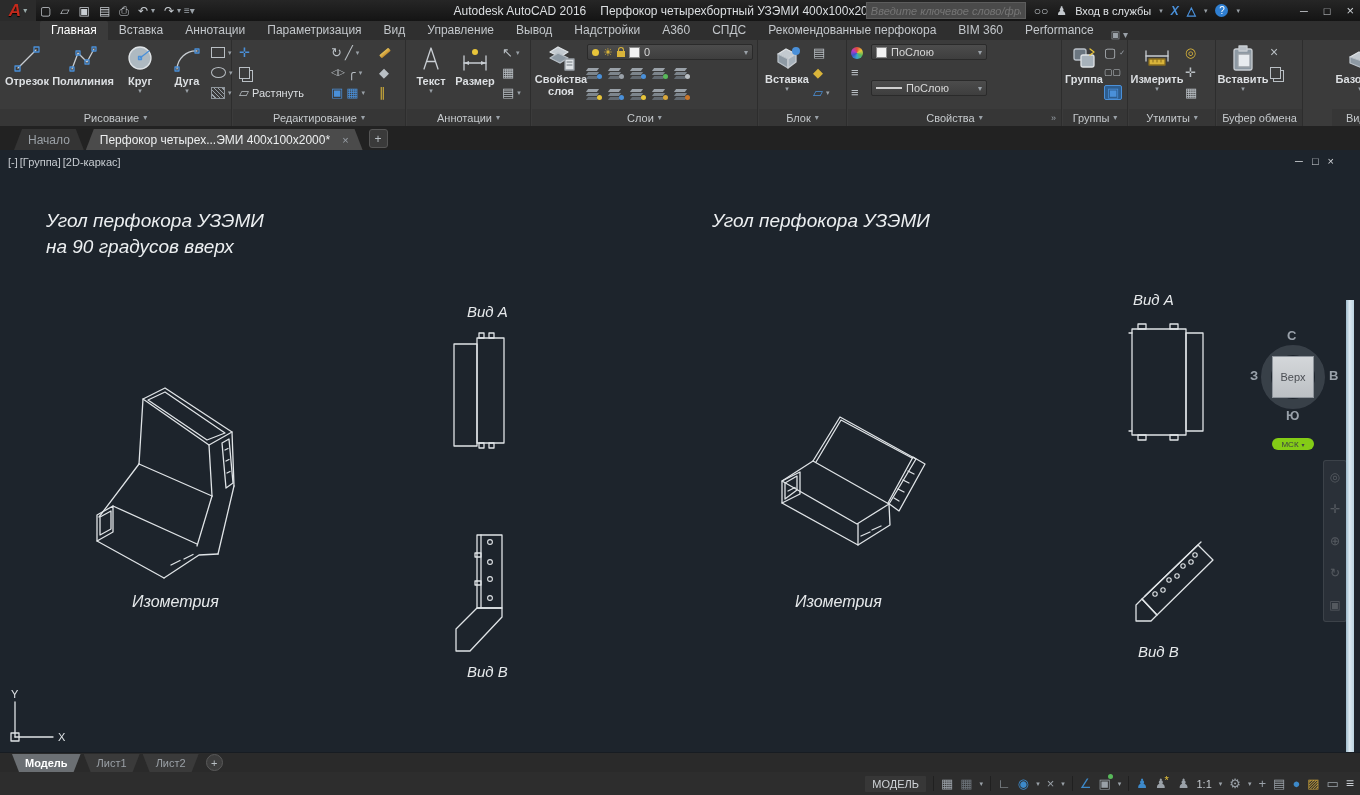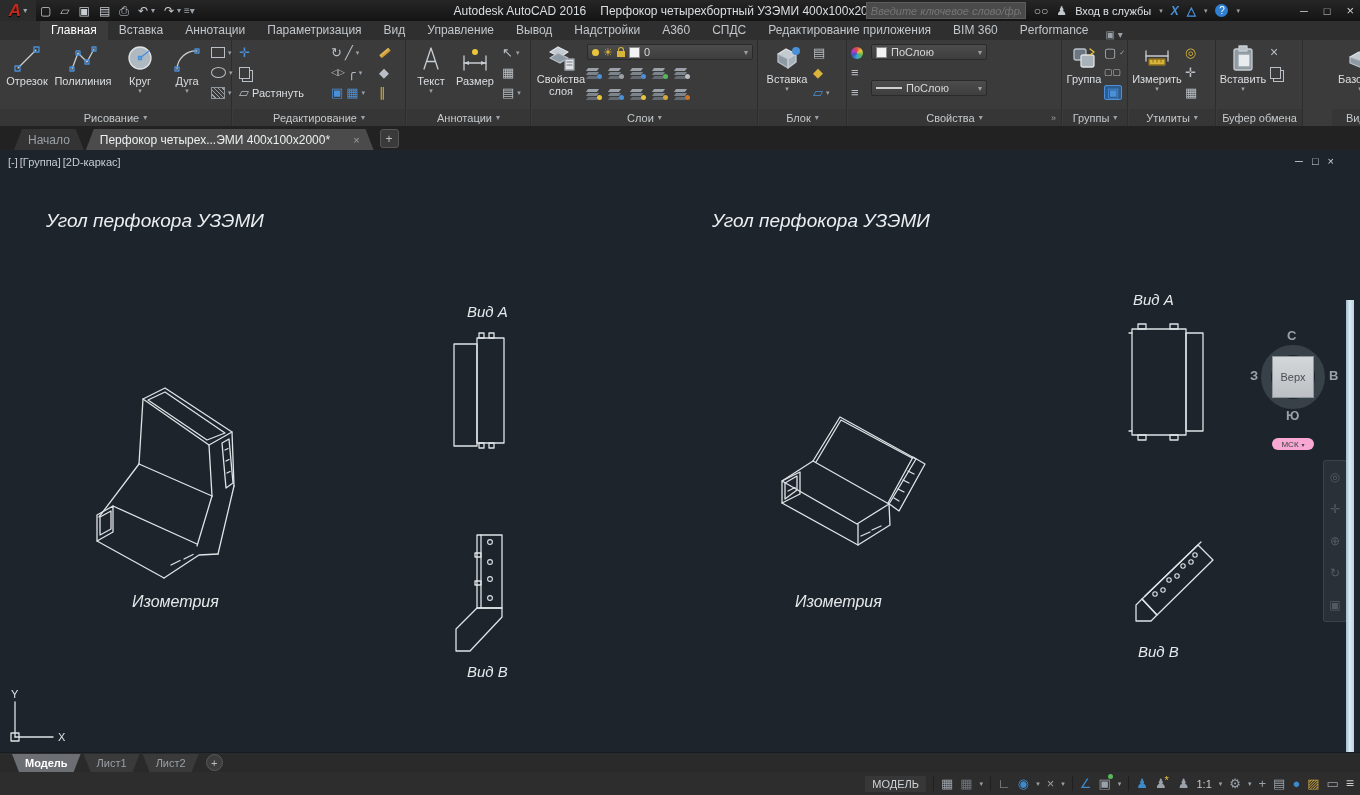--- a/index.html
+++ b/index.html
@@ -30,21 +30,21 @@
   .rtab.active{background:#3b3b3b;color:#fff;border-radius:2px 2px 0 0;}
   .rtab-extra{margin-left:6px;color:#9aa1a8;font-size:10px;}
 
   
   #ribbon{left:0;top:40px;width:1360px;height:86px;background:#3b3b3b;}
   .panel{position:absolute;top:0;height:86px;border-right:1px solid #2d2d2d;box-sizing:border-box;}
   .plabel{position:absolute;left:0;bottom:0;width:100%;height:17px;background:#363636;color:#c6cacd;font-size:11px;display:flex;align-items:center;justify-content:center;gap:4px;box-sizing:border-box;}
   .plabel .dd{font-size:8px;color:#9aa1a8;}
   .pbody{position:absolute;left:0;top:0;width:100%;height:69px;display:flex;align-items:flex-start;}
   .bigbtn{display:flex;flex-direction:column;align-items:center;padding-top:3px;height:66px;box-sizing:border-box;color:#dcdfe2;font-size:11px;cursor:default;}
-  .bigbtn .lbl{line-height:12px;text-align:center;}
+  .bigbtn .lbl{line-height:12px;text-align:center;font-weight:bold;}
   .bigbtn .mdd{font-size:7px;color:#9aa1a8;line-height:7px;}
   .scol{display:flex;flex-direction:column;justify-content:flex-start;padding-top:4px;gap:3px;}
   .srow{display:flex;align-items:center;gap:3px;height:17px;}
   .gly{color:#b9bfc4;font-size:13px;line-height:13px;}
   .gly.blue{color:#4a90d9;} .gly.gold{color:#d9b43a;}
   .ddt{font-size:7px;color:#9aa1a8;}
   .ic-box{width:12px;height:9px;border:1px solid #b9bfc4;}
   .ic-ell{width:13px;height:9px;border:1px solid #b9bfc4;border-radius:50%;}
   .ic-hatch{width:12px;height:10px;background:repeating-linear-gradient(45deg,#3b3b3b 0 2px,#9aa1a8 2px 3px);border:1px solid #8f969c;}
   .ic-copy{width:9px;height:10px;border:1px solid #b9bfc4;box-shadow:3px 3px 0 -1px #3b3b3b,3px 3px 0 0 #b9bfc4;margin-right:3px;}
@@ -60,39 +60,39 @@
   .padlock{position:relative;width:8px;height:6px;background:#d9b43a;margin-top:3px;}
   .padlock:before{content:"";position:absolute;left:1px;top:-4px;width:4px;height:4px;border:1px solid #d9b43a;border-bottom:none;border-radius:3px 3px 0 0;}
   .dotg{width:7px;height:7px;border-radius:50%;}
   .ic-wheel{width:12px;height:12px;border-radius:50%;background:conic-gradient(#e04b3a,#e8c53a,#58b95a,#3aa7c9,#3a57c9,#b93ac1,#e04b3a);}
   .hl-ic{background:#2d5d8f;border:1px solid #4a90d9;border-radius:2px;padding:0 2px;}
 
   
   #filetabs{left:0;top:126px;width:1360px;height:24px;background:#222;display:flex;align-items:flex-end;padding-left:14px;box-sizing:border-box;gap:2px;}
   .ftab{height:21px;display:flex;align-items:center;padding:0 14px;font-size:12px;clip-path:polygon(8px 0,calc(100% - 8px) 0,100% 100%,0 100%);}
   .ftab.start{background:#343434;color:#9aa0a6;}
-  .ftab.active{background:#4b4b4b;color:#eceeef;gap:11px;}
+  .ftab.active{background:#4b4b4b;color:#eceeef;}
   .ftab .x{margin-left:12px;color:#9aa1a8;font-size:11px;}
   .newtab{width:17px;height:17px;border-radius:3px;background:#3a3a3a;border:1px solid #555;color:#b9bfc4;font-size:12px;display:flex;align-items:center;justify-content:center;margin-bottom:2px;margin-left:4px;}
 
   
   #canvas{left:0;top:150px;width:1360px;height:602px;background:#1d242c;}
   .vplabel{left:8px;top:6px;color:#c8cdd2;font-size:11px;display:flex;gap:2px;}
   .vpwin{right:26px;top:5px;color:#d5d9dd;font-size:11px;display:flex;gap:9px;}
   .dtitle{color:#eceff1;font-size:19px;font-style:italic;line-height:26px;white-space:nowrap;}
   .dlabel{color:#e6e9eb;font-style:italic;}
   svg.draw{overflow:visible;}
   svg.draw path, svg.draw line, svg.draw rect, svg.draw circle{fill:none;stroke:#dfe3e6;stroke-width:1.3;stroke-linejoin:round;stroke-linecap:round;}
   svg.draw circle.hole{stroke-width:1.1;}
   
   #vcube{left:1245px;top:170px;width:110px;height:132px;}
   #vcube .ring{position:absolute;left:16px;top:25px;width:44px;height:44px;border:10px solid rgba(130,138,148,.28);border-radius:50%;}
   #vcube .lt{position:absolute;color:#99a1aa;font-size:13px;font-weight:bold;}
   #vcube .face{position:absolute;left:27px;top:36px;width:42px;height:42px;background:linear-gradient(#d4d7da,#bcc0c4);border:1px solid #8f959c;color:#4a4e53;font-size:11px;display:flex;align-items:center;justify-content:center;box-sizing:border-box;}
-  #wcsbtn{left:1272px;top:288px;width:42px;height:12px;border-radius:6px;background:#f9a8d4;color:#3c4044;font-size:8px;display:flex;align-items:center;justify-content:center;gap:3px;}
+  #wcsbtn{left:1272px;top:288px;width:42px;height:12px;border-radius:6px;background:#84cc16;color:#3c4044;font-size:8px;display:flex;align-items:center;justify-content:center;gap:3px;}
   #navbar{left:1323px;top:310px;width:22px;height:160px;background:rgba(255,255,255,.06);border:1px solid rgba(255,255,255,.09);border-radius:3px;display:flex;flex-direction:column;align-items:center;justify-content:space-around;color:rgba(255,255,255,.20);font-size:12px;}
   #scrollstrip{left:1346px;top:150px;width:8px;height:602px;background:linear-gradient(to right,#9fbccd,#dce9f1 45%,#b9d2e0);}
 
   
   #laytabs{left:0;top:752px;width:1360px;height:20px;background:#2a2a2a;display:flex;align-items:flex-end;padding-left:12px;box-sizing:border-box;gap:3px;border-top:1px solid #171c22;}
   .ltab{height:18px;display:flex;align-items:center;padding:0 13px;font-size:11px;clip-path:polygon(0 0,100% 0,calc(100% - 7px) 100%,7px 100%);}
   .ltab.active{background:#6b6f73;color:#fff;font-weight:bold;}
   .ltab.idle{background:#3a3a3a;color:#9aa0a6;}
   .lplus{width:15px;height:15px;border-radius:50%;background:#3d3d3d;border:1px solid #5a5a5a;color:#b9bfc4;font-size:11px;display:flex;align-items:center;justify-content:center;margin-bottom:1px;margin-left:4px;}
 
@@ -157,21 +157,21 @@
     <span class="rtab active">Главная</span>
     <span class="rtab">Вставка</span>
     <span class="rtab">Аннотации</span>
     <span class="rtab">Параметризация</span>
     <span class="rtab">Вид</span>
     <span class="rtab">Управление</span>
     <span class="rtab">Вывод</span>
     <span class="rtab">Надстройки</span>
     <span class="rtab">A360</span>
     <span class="rtab">СПДС</span>
-    <span class="rtab">Редактирование приложения</span>
+    <span class="rtab">Рекомендованные перфокора</span>
     <span class="rtab">BIM 360</span>
     <span class="rtab">Performance</span>
     <span class="rtab-extra">▣ ▾</span>
   </div>
 
   <div class="abs" id="ribbon">
 
     <div class="panel" style="left:0;width:232px">
       <div class="pbody" style="padding-left:3px">
         <div class="bigbtn" style="width:48px">
@@ -607,20 +607,21 @@
       <span>[2D-каркас]</span>
     </div>
     <div class="abs vpwin">
       <span>─</span>
       <span>□</span>
       <span>×</span>
     </div>
 
     <div class="abs dtitle" style="left:46px;top:58px">
       <div>Угол перфокора УЗЭМИ</div>
+      <div>на 90 градусов вверх</div>
     </div>
 
     <div class="abs dtitle" style="left:712px;top:58px">
       <div>Угол перфокора УЗЭМИ</div>
     </div>
 
     <svg class="draw abs" style="left:85px;top:233px" width="165" height="205" viewBox="0 0 165 205">
       <path d="M58,16 L80,5 L147,49 L124,62 Z"></path>
       <path d="M63,17 L80,9 L140,50 L122,57 Z"></path>
       <path d="M58,16 L54,81"></path>

